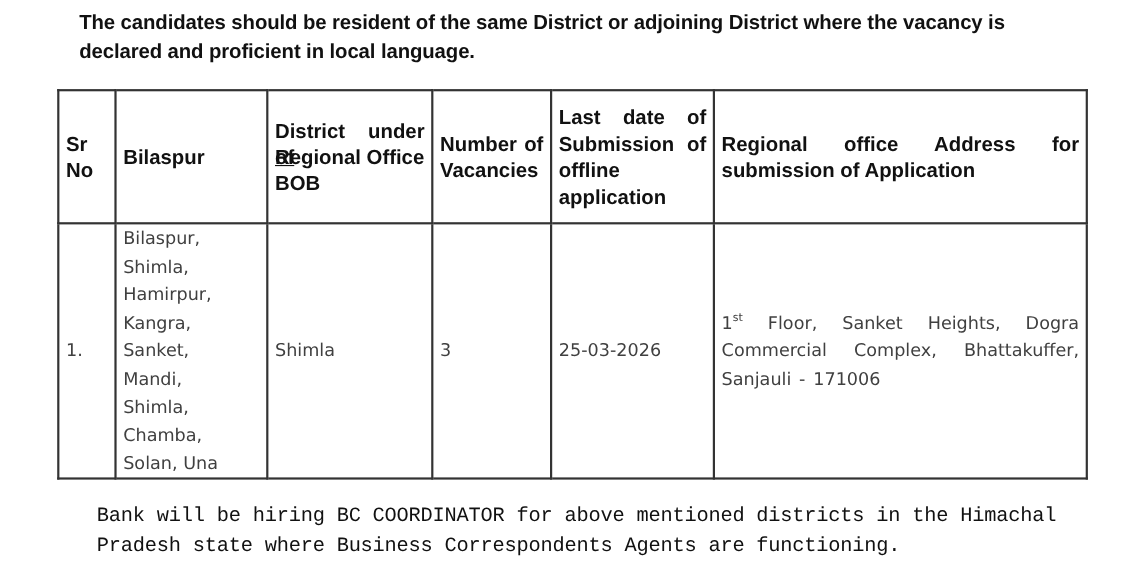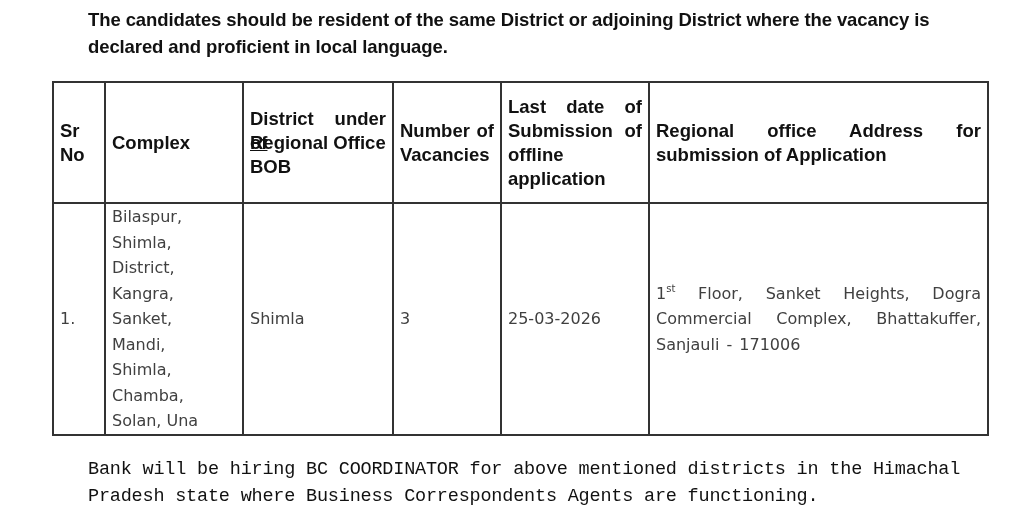--- a/index.html
+++ b/index.html
@@ -11,21 +11,21 @@
       overflow: hidden;
       color: #111111;
     }
     .page {
       position: relative;
       width: 1024px;
       height: 519px;
     }
     .intro {
       position: absolute;
-      left: 88px;
+      left: 72px;
       top: 6px;
       width: 880px;
       font-family: "Liberation Sans", sans-serif;
       font-weight: bold;
       font-size: 18.5px;
       line-height: 27px;
       letter-spacing: -0.1px;
     }
     table.vac {
       position: absolute;
@@ -97,40 +97,40 @@
       <col style="width:52px">
       <col style="width:138px">
       <col style="width:150px">
       <col style="width:108px">
       <col style="width:148px">
       <col style="width:339px">
     </colgroup>
     <thead>
       <tr>
         <th><span>Sr No</span></th>
-        <th><span>Complex</span></th>
+        <th><span>Bilaspur</span></th>
         <th>
           <span>District under Regional Office</span>
           <span class="office-head">
             <span style="display:block; text-align:left; margin-top:-24px;text-decoration:underline;">of</span>
           </span>
           <span style="display:block;">BOB</span>
         </th>
         <th style="word-break:break-all;"><span>Number of Vacancies</span></th>
         <th><span>Last date of Submission of offline application</span></th>
         <th><span>Regional office Address for submission of Application</span></th>
       </tr>
     </thead>
     <tbody>
       <tr>
         <td>1.</td>
         <td class="districts">
           <div>Bilaspur,</div>
           <div>Shimla,</div>
-          <div>District,</div>
+          <div>Hamirpur,</div>
           <div>Kangra, Sanket,</div>
           <div>Mandi,</div>
           <div>Shimla,</div>
           <div>Chamba,</div>
           <div>Solan, Una</div>
         </td>
         <td>Shimla</td>
         <td>3</td>
         <td>25-03-2026</td>
         <td class="address"><span>1</span><sup>st</sup><span> Floor, Sanket Heights, Dogra Commercial Complex, Bhattakuffer, Sanjauli - 171006</span></td>

